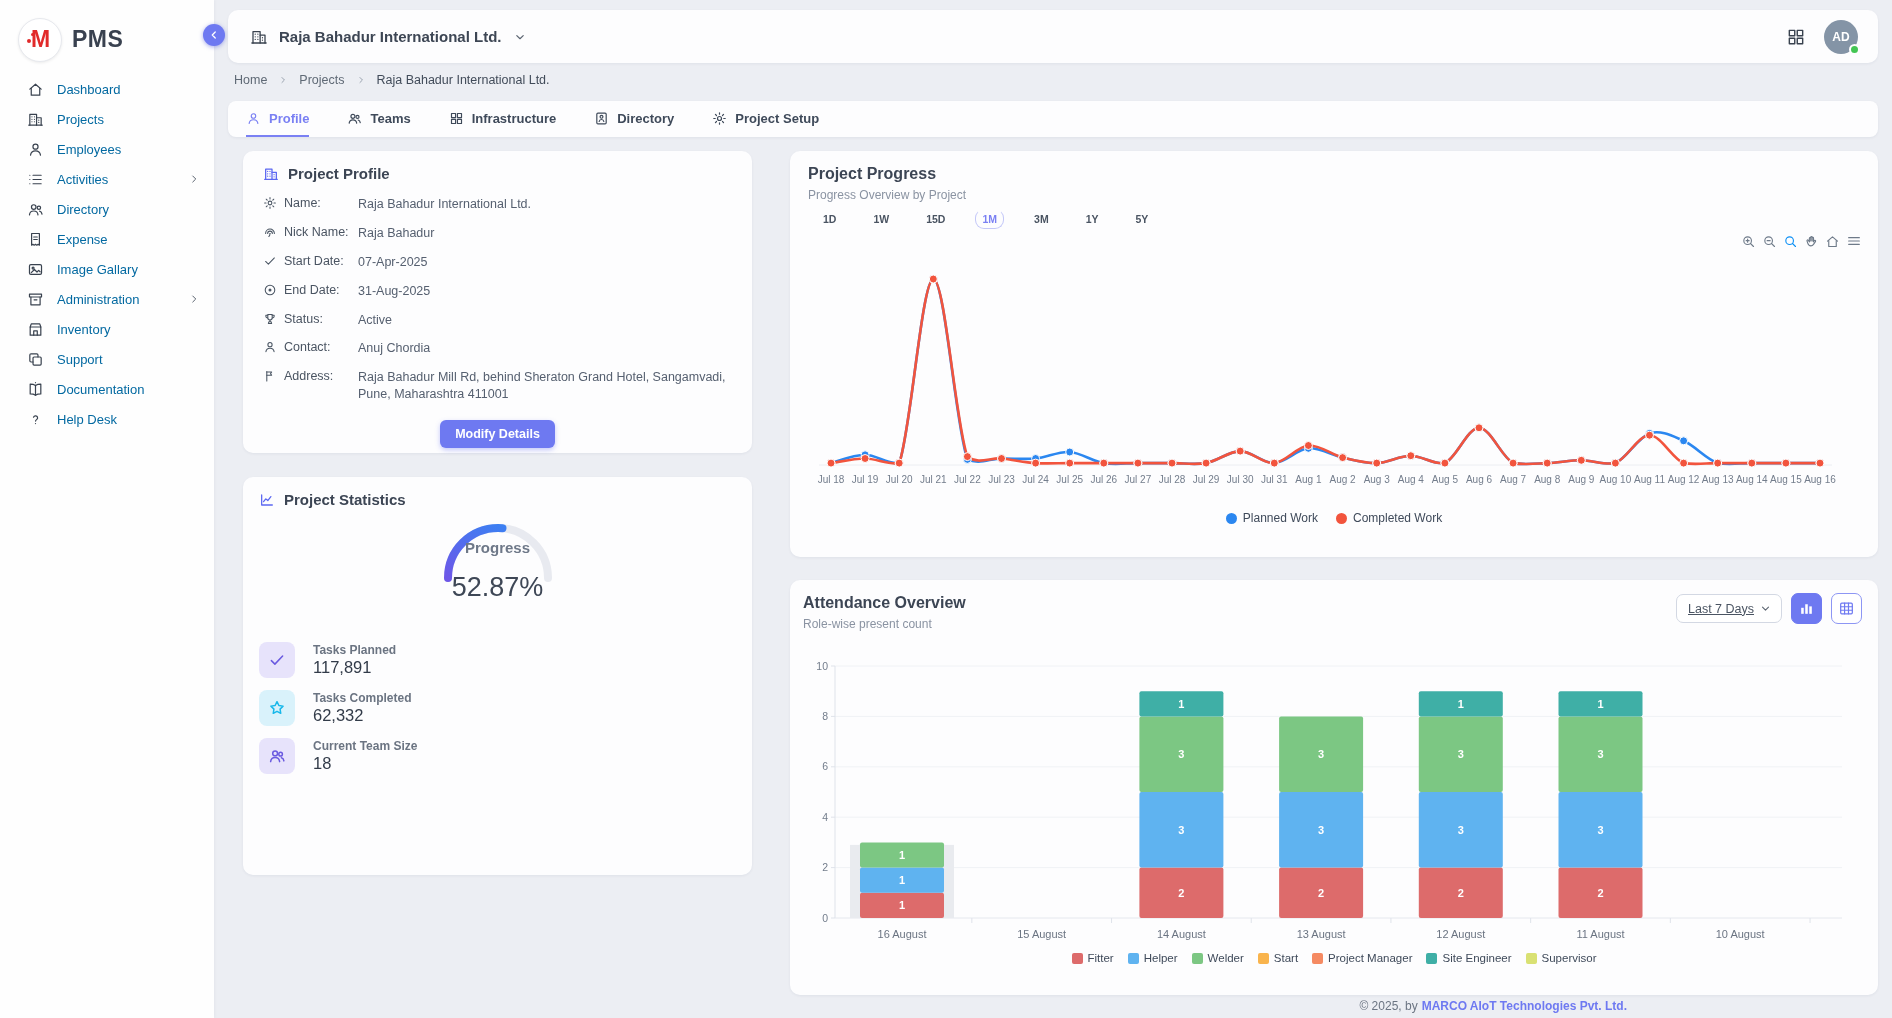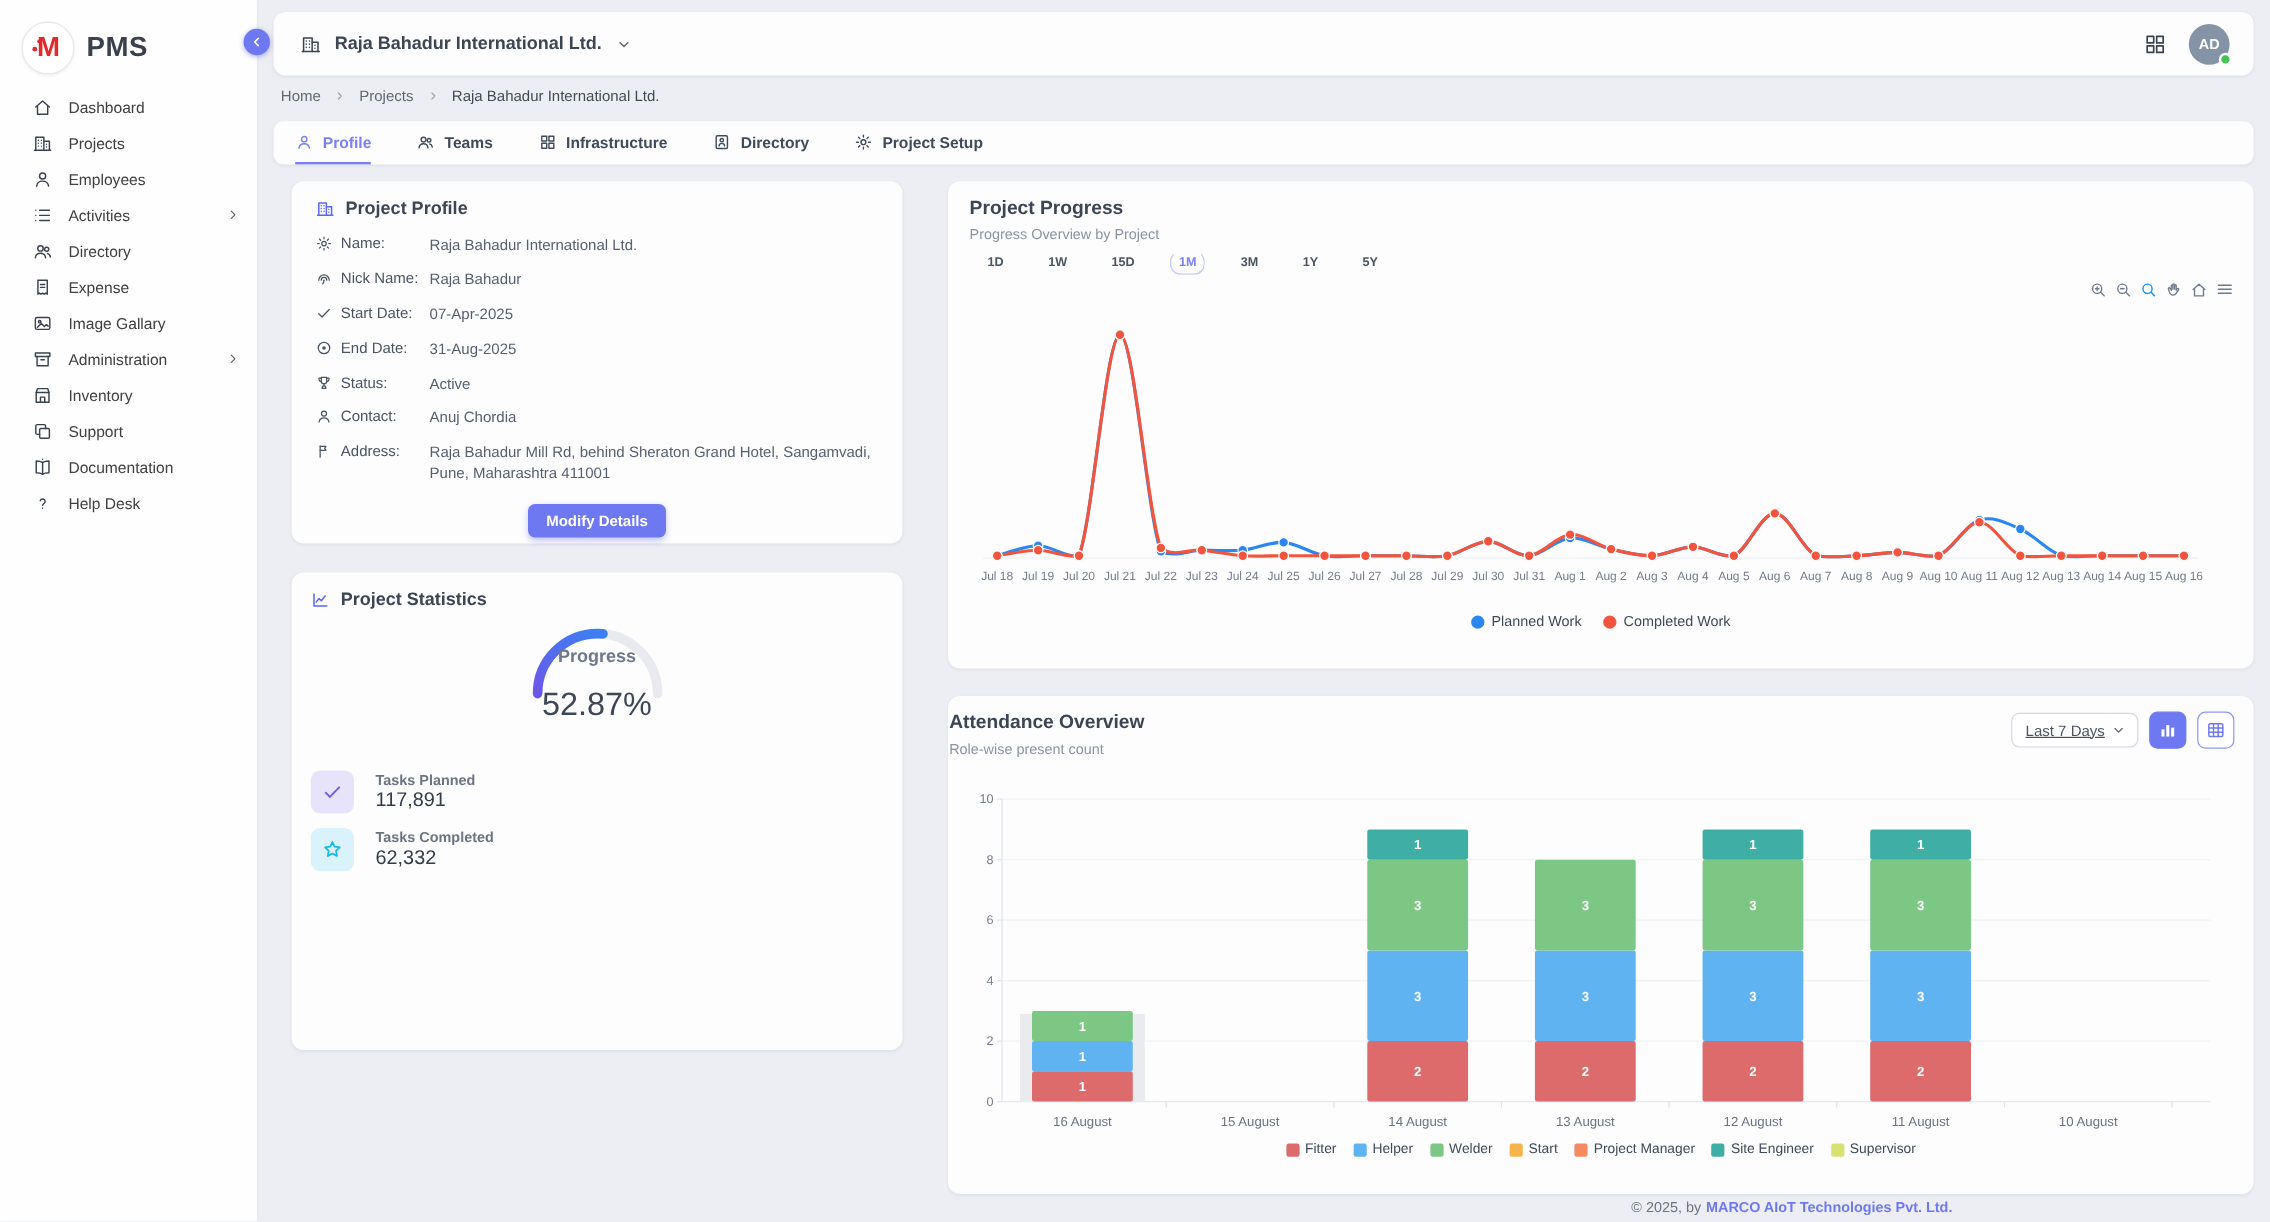--- a/index.html
+++ b/index.html
@@ -13,21 +13,21 @@
   }
   
   .sidebar { position:absolute; left:0; top:0; width:214px; height:1018px; background:#fefefe; box-shadow:1px 0 3px rgba(30,30,60,.04); }
   .logo-row { display:flex; align-items:center; gap:10px; padding:13px 0 0 18px; height:66px; }
   .logo-circle { width:44px; height:44px; border-radius:50%; background:#fff; border:1px solid #e7e9ee; box-shadow:0 1px 3px rgba(0,0,0,.08); display:flex; align-items:center; justify-content:center; position:relative; }
   .logo-m { color:#e12a2a; font-size:23px; font-weight:800; letter-spacing:-1px; }
   .logo-dot { position:absolute; width:4px; height:4px; border-radius:50%; background:#e12a2a; left:8px; top:20px; }
   .logo-dot2 { position:absolute; width:3px; height:3px; border-radius:50%; background:#e12a2a; left:12px; top:14px; }
   .logo-text { font-size:23px; font-weight:800; color:#39414f; letter-spacing:.5px; }
   .side-menu { margin-top:8px; }
-  .side-item { display:flex; align-items:center; gap:13px; height:30px; padding-left:27px; padding-right:14px; font-size:13px; color:#404040; cursor:pointer; }
+  .side-item { display:flex; align-items:center; gap:13px; height:30px; padding-left:27px; padding-right:14px; font-size:13px; color:#0369a1; cursor:pointer; }
   .side-item .mi { display:flex; color:#39424f; }
   .side-item .chev { margin-left:auto; color:#5b6470; display:flex; }
   
   .collapse-btn { position:absolute; left:203px; top:24px; width:22px; height:22px; border-radius:50%; background:#6e79f1; border:none; color:#fff; display:flex; align-items:center; justify-content:center; box-shadow:0 1px 4px rgba(80,90,220,.5); cursor:pointer; z-index:5; }
   
   .card { position:absolute; background:#fdfdfe; border-radius:10px; box-shadow:0 1px 3px rgba(25,30,60,.06); }
   .header-card { left:228px; top:10px; width:1650px; height:53px; display:flex; align-items:center; justify-content:space-between; padding:0 20px 0 22px; }
   .company-sel { display:flex; align-items:center; gap:11px; cursor:pointer; }
   .company-sel .bld { color:#39424f; display:flex; }
   .company-name { font-size:15px; font-weight:700; color:#3d4654; }
@@ -75,21 +75,21 @@
   .range-btn.active { color:#7a80f3; border-color:#c3c7f8; border-top-color:transparent; }
   .chart-toolbar { position:absolute; right:16px; top:82px; display:flex; align-items:center; gap:6px; }
   .tool-btn { background:none; border:none; display:flex; color:#6e7a89; cursor:pointer; padding:0; }
   .tool-btn.active { color:#0a8ff5; }
   #line-chart { position:absolute; left:16px; top:92px; }
   .chart-legend { position:absolute; left:0; right:0; display:flex; justify-content:center; align-items:center; gap:18px; }
   .legend-line { top:360px; }
   .legend-item { display:flex; align-items:center; gap:6px; font-size:12px; color:#3f4a5a; cursor:pointer; }
   .legend-dot { width:11px; height:11px; border-radius:50%; }
   
-  .attendance-card { left:790px; top:580px; width:1088px; height:415px; padding:14px 1px; }
+  .attendance-card { left:790px; top:580px; width:1088px; height:415px; padding:14px 13px; }
   .att-controls { position:absolute; right:16px; top:13px; display:flex; align-items:center; gap:9px;text-decoration:underline; }
   .select-box { display:flex; align-items:center; justify-content:space-between; width:106px; height:29px; border:1px solid #d3d8e3; border-radius:7px; background:#fff; font-size:12.5px; color:#4a5462; padding:0 9px 0 11px; cursor:pointer; }
   .select-box .cd { color:#5b6470; display:flex; }
   .toggle-btn { width:31px; height:31px; border-radius:7px; display:flex; align-items:center; justify-content:center; cursor:pointer; }
   .toggle-btn.filled { background:#6e79f1; border:1px solid #6e79f1; color:#fff; }
   .toggle-btn.outline { background:#fff; border:1px solid #8d96f4; color:#6e79f1; }
   #bar-chart { position:absolute; left:16px; top:75px; }
   .legend-bar { top:372px; gap:14px; }
   .legend-sq { width:11px; height:11px; border-radius:2px; }
   .legend-item.sm { font-size:11.5px; gap:5px; }
@@ -476,20 +476,34 @@
       </div>
       <div class="stat-item">
         <span class="stat-ico" style="background: rgb(217, 242, 251); color: rgb(24, 184, 234);">
           <svg width="18" height="18" viewBox="0 0 24 24" fill="none" stroke="currentColor" stroke-width="2" stroke-linecap="round" stroke-linejoin="round">
             <path d="M12 3.6l2.5 5.1 5.6.8-4 4 .9 5.6-5-2.7-5 2.7.9-5.6-4-4 5.6-.8z"></path>
           </svg>
         </span>
         <div>
           <div class="stat-label">Tasks Completed</div>
           <div class="stat-value">62,332</div>
+        </div>
+      </div>
+      <div class="stat-item">
+        <span class="stat-ico" style="background: rgb(231, 227, 251); color: rgb(106, 90, 224);">
+          <svg width="18" height="18" viewBox="0 0 24 24" fill="none" stroke="currentColor" stroke-width="2" stroke-linecap="round" stroke-linejoin="round">
+            <circle cx="9.5" cy="8.5" r="3.2"></circle>
+            <path d="M3.5 19.5c.4-3.6 2.8-5.4 6-5.4s5.6 1.8 6 5.4"></path>
+            <circle cx="16.8" cy="9.5" r="2.4"></circle>
+            <path d="M17.8 14.4c2 .5 3.1 2 3.4 4.1"></path>
+          </svg>
+        </span>
+        <div>
+          <div class="stat-label">Current Team Size</div>
+          <div class="stat-value">18</div>
         </div>
       </div>
     </div>
 </section>
 
 <section class="card progress-card">
   <div class="card-title" style="font-size:16px;">Project Progress</div>
   <div class="sub-title">Progress Overview by Project</div>
   <div class="ranges" id="ranges">
       <button class="range-btn">1D</button>

